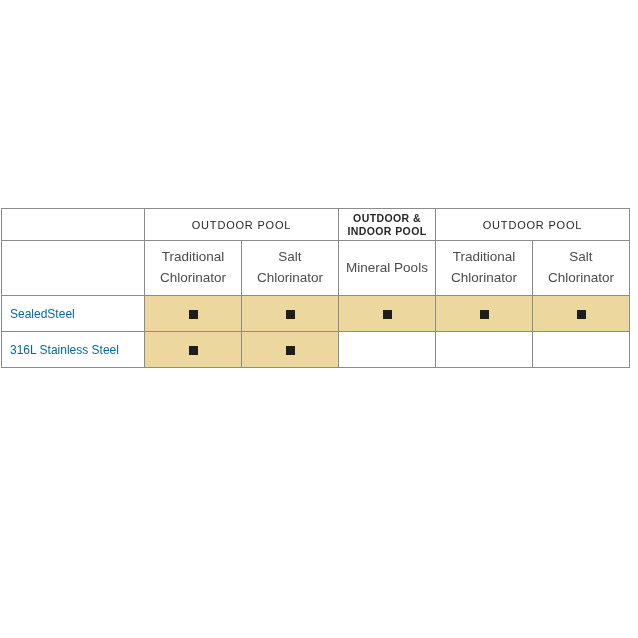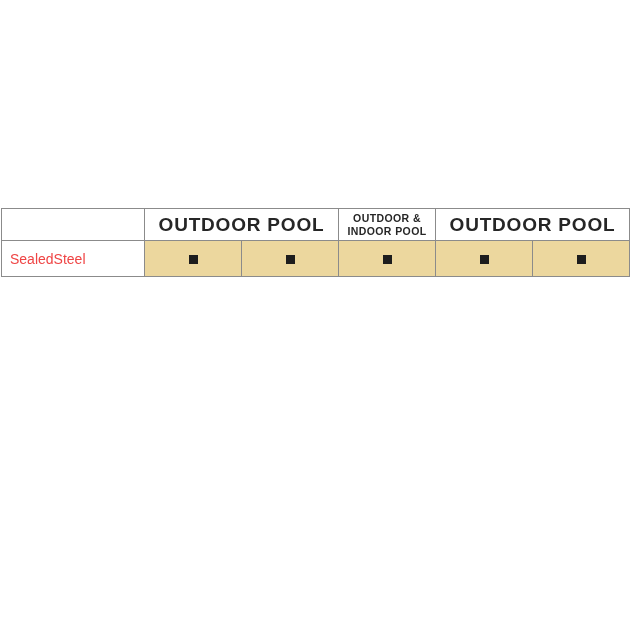--- a/index.html
+++ b/index.html
@@ -37,27 +37,26 @@
   }
   
   td.corner {
     border: none;
     background: #ffffff;
   }
   tr.group-row {
     height: 32px;
   }
   tr.group-row th {
-    font-size: 19px;
+    font-size: 11px;
     letter-spacing: 0.8px;
     color: #262626;
     text-align: center;
     vertical-align: middle;
     background: #ffffff;
-    font-weight: bold;
   }
   tr.group-row th.small-caps {
     font-size: 10.5px;
     font-weight: 700;
     letter-spacing: 0.4px;
     line-height: 1.2;
     padding: 0 4px;
   }
   tr.sub-row {
     height: 55px;
@@ -71,22 +70,22 @@
     background: #ffffff;
     padding: 0 2px;
   }
   tr.sub-row td.label-empty {
     background: #ffffff;
   }
   tbody tr {
     height: 36px;
   }
   tbody th.row-label {
-    font-size: 14px;
-    color: #ef4444;
+    font-size: 12px;
+    color: #0369a1;
     text-align: left;
     vertical-align: middle;
     padding-left: 8px;
     background: #ffffff;
   }
   tbody td.feature-cell {
     text-align: center;
     vertical-align: middle;
     background: #ffffff;
   }
@@ -118,26 +117,42 @@
         <col>
         <col>
     </colgroup>
     <thead>
       <tr class="group-row">
         <td class="corner"></td>
         <th colspan="2">OUTDOOR POOL</th>
         <th class="small-caps">OUTDOOR &amp; INDOOR POOL</th>
         <th colspan="2">OUTDOOR POOL</th>
       </tr>
+      <tr class="sub-row">
+        <td class="label-empty"></td>
+        <th>Traditional Chlorinator</th>
+        <th>Salt Chlorinator</th>
+        <th>Mineral Pools</th>
+        <th>Traditional Chlorinator</th>
+        <th>Salt Chlorinator</th>
+      </tr>
     </thead>
     <tbody>
       <tr>
         <th class="row-label">SealedSteel</th>
         <td class="feature-cell" data-filled="true"><span class="marker"></span></td>
         <td class="feature-cell" data-filled="true"><span class="marker"></span></td>
         <td class="feature-cell" data-filled="true"><span class="marker"></span></td>
         <td class="feature-cell" data-filled="true"><span class="marker"></span></td>
         <td class="feature-cell" data-filled="true"><span class="marker"></span></td>
       </tr>
+      <tr>
+        <th class="row-label">316L Stainless Steel</th>
+        <td class="feature-cell" data-filled="true"><span class="marker"></span></td>
+        <td class="feature-cell" data-filled="true"><span class="marker"></span></td>
+        <td class="feature-cell" data-filled="false"></td>
+        <td class="feature-cell" data-filled="false"></td>
+        <td class="feature-cell" data-filled="false"></td>
+      </tr>
     </tbody>
   </table>
 
 </div>
 
 </body></html>

